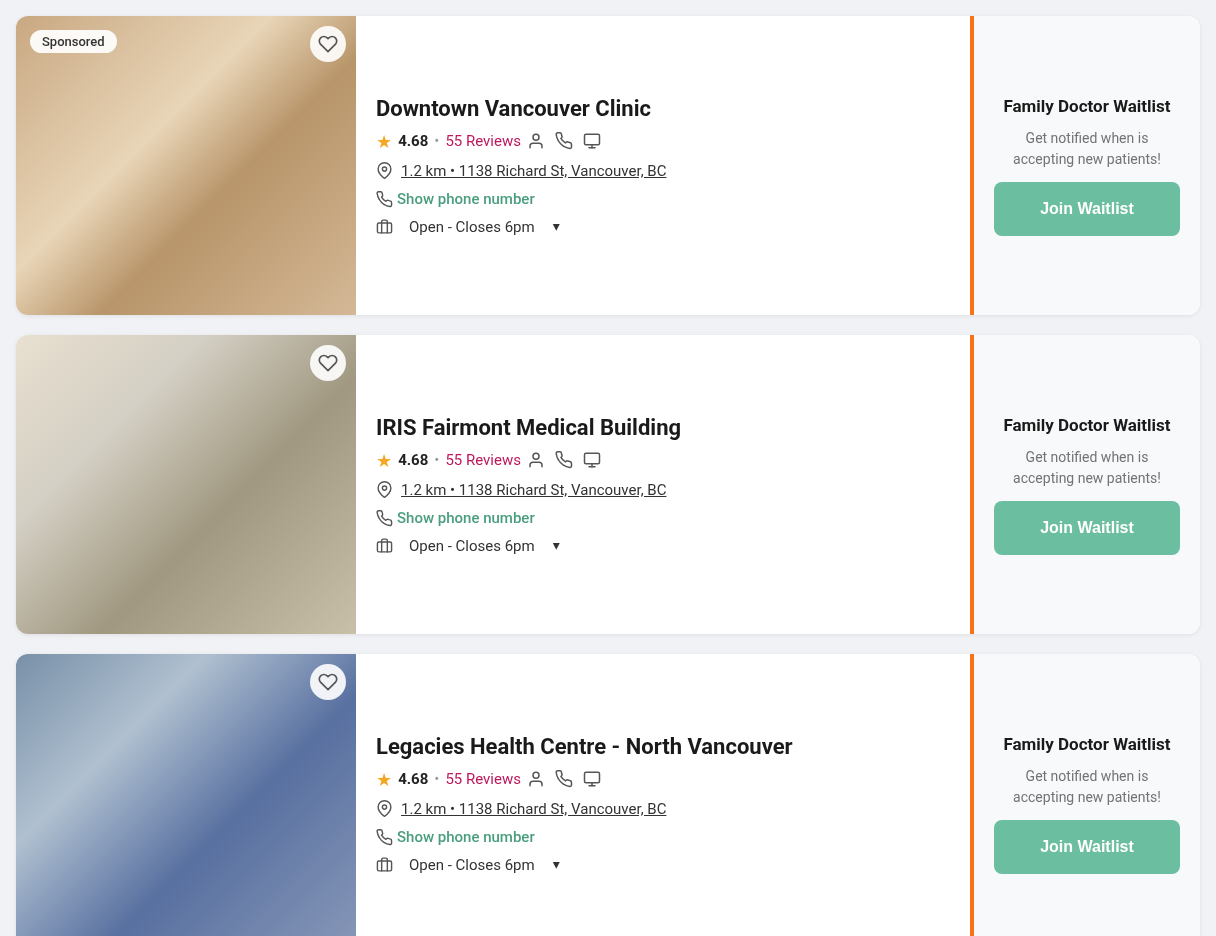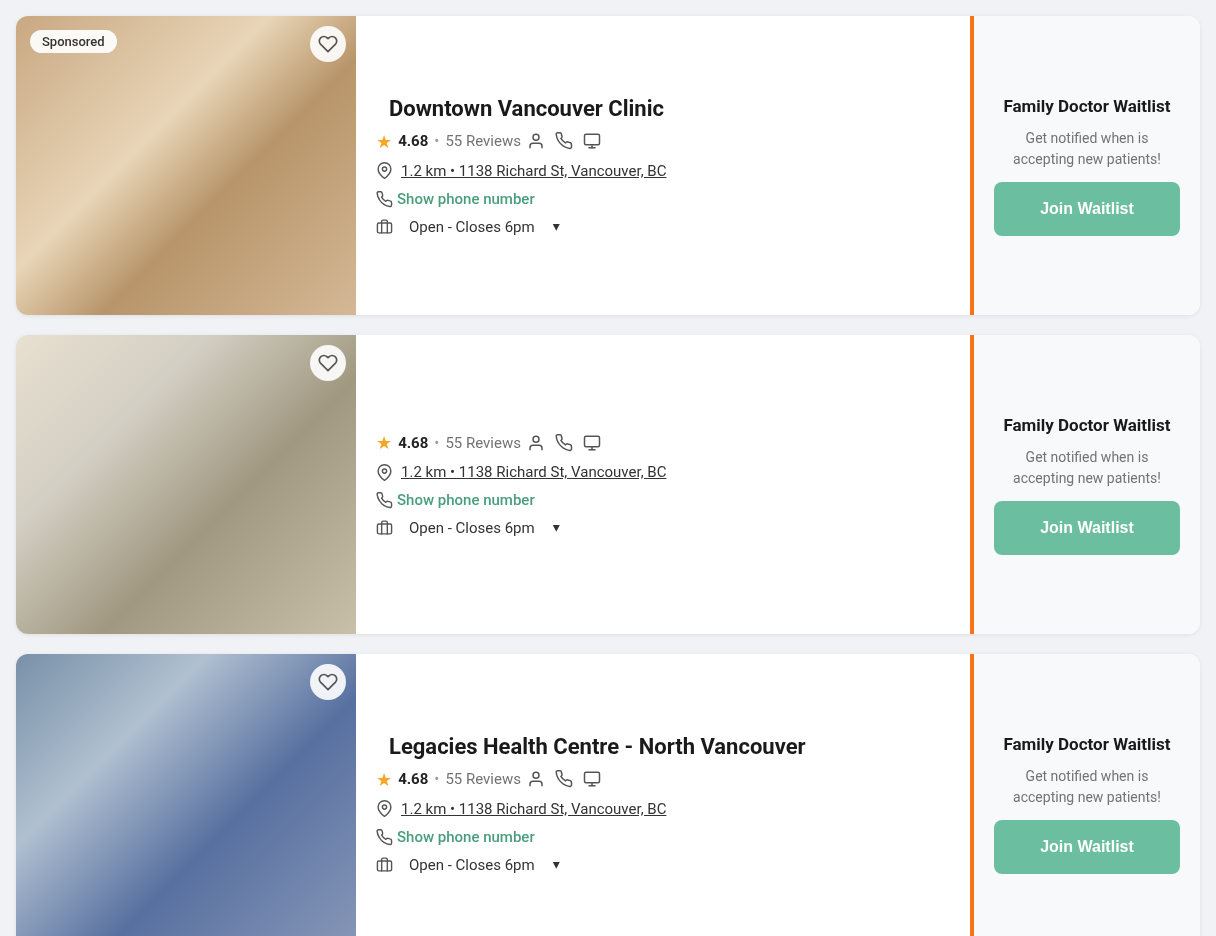--- a/index.html
+++ b/index.html
@@ -61,41 +61,40 @@
       padding: 24px 20px;
       display: flex;
       flex-direction: column;
       justify-content: center;
       gap: 10px;
     }
     .listing-title {
       font-size: 22px;
       font-weight: 700;
       color: #1a1a1a;
-      margin-left: 13px;
     }
     .listing-rating {
       display: flex;
       align-items: center;
       gap: 6px;
       font-size: 15px;
       color: #222;
     }
     .star-icon {
       color: #f5a623;
       font-size: 18px;
     }
     .rating-value {
       font-weight: 700;
     }
     .rating-sep {
       color: #999;
     }
     .reviews-text {
-      color: #737373;
+      color: #be185d;
     }
     .icon-group {
       display: flex;
       gap: 10px;
       align-items: center;
     }
     .listing-location {
       display: flex;
       align-items: center;
       gap: 8px;
@@ -233,20 +232,21 @@
     <div class="listing-card">
       <div class="listing-image-wrap">
         <div class="img-placeholder" style="background: linear-gradient(135deg, rgb(232, 224, 208) 0%, rgb(212, 207, 196) 30%, rgb(160, 152, 128) 60%, rgb(200, 192, 168) 100%);"></div>
         <button class="favorite-btn">
           <svg xmlns="http://www.w3.org/2000/svg" width="20" height="20" viewBox="0 0 24 24" fill="none" stroke="#555" stroke-width="2" stroke-linecap="round" stroke-linejoin="round">
             <path d="M20.84 4.61a5.5 5.5 0 0 0-7.78 0L12 5.67l-1.06-1.06a5.5 5.5 0 0 0-7.78 7.78l1.06 1.06L12 21.23l7.78-7.78 1.06-1.06a5.5 5.5 0 0 0 0-7.78z"></path>
           </svg>
         </button>
       </div>
       <div class="listing-main">
+        <div class="listing-title">IRIS Fairmont Medical Building</div>
         <div class="listing-rating">
     <span class="star-icon">★</span>
     <span class="rating-value">4.68</span>
     <span class="rating-sep">•</span>
     <span class="reviews-text">55 Reviews</span>
     <span class="icon-group">
       <svg xmlns="http://www.w3.org/2000/svg" width="18" height="18" viewBox="0 0 24 24" fill="none" stroke="#555" stroke-width="2" stroke-linecap="round" stroke-linejoin="round">
               <path d="M20 21v-2a4 4 0 0 0-4-4H8a4 4 0 0 0-4 4v2"></path>
               <circle cx="12" cy="7" r="4"></circle>
             </svg>

